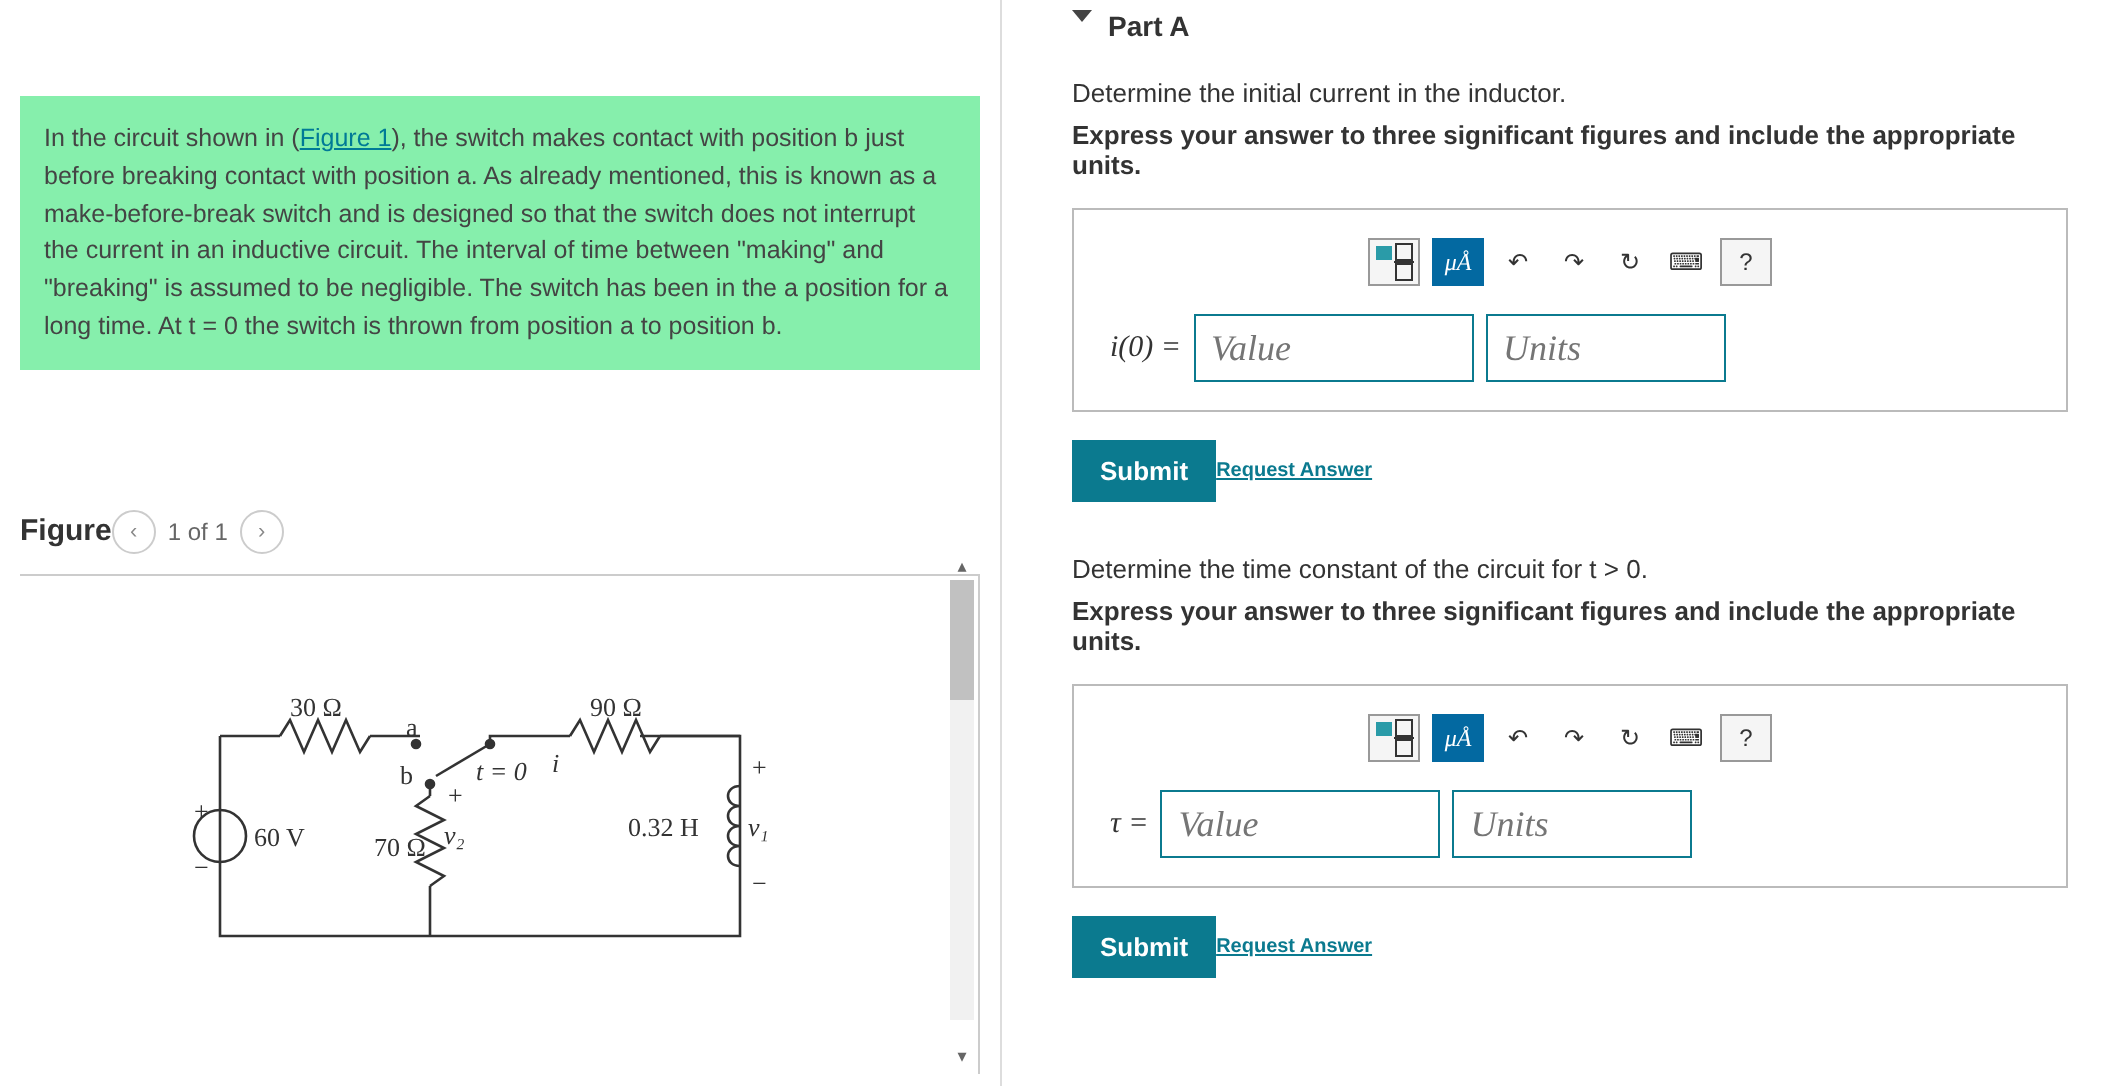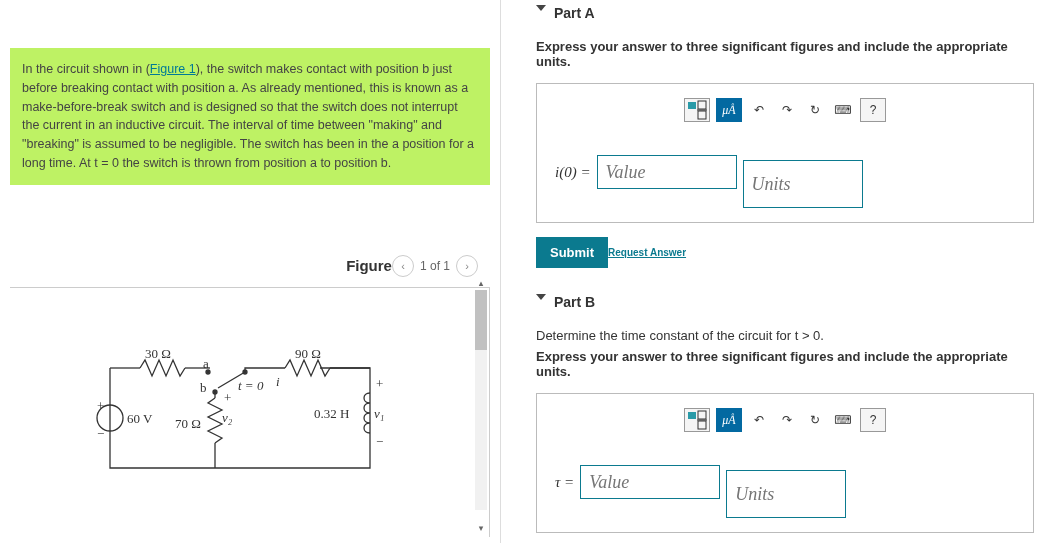--- a/index.html
+++ b/index.html
@@ -1,23 +1,23 @@
 <!DOCTYPE html>
 <html><head>
 <meta charset="utf-8">
 <style>
 * { box-sizing: border-box; margin: 0; padding: 0; }
 body { font-family: Arial, Helvetica, sans-serif; font-size: 13px; color: #333; background: #fff; width: 1054px; height: 543px; overflow: hidden; }
 .container { display: flex; height: 100%; }
 .left-col { width: 500px; padding: 10px 10px 10px 10px; }
 .right-col { flex: 1; padding: 0 20px 0 35px; border-left: 1px solid #ddd; }
-.problem-box { background: #bef264; padding: 12px; margin-top: 38px; margin-bottom: 70px; line-height: 1.5; font-size: 12.5px; color: #444;}
+.problem-box { background: #86efac; padding: 12px; margin-top: 38px; margin-bottom: 70px; line-height: 1.5; font-size: 12.5px; color: #444;}
 .problem-box a { color: #007a96; text-decoration: underline; }
 .figure-section { }
-.figure-header { display: flex; align-items: center; justify-content: flex-end; margin-bottom: 10px; padding-right: 12px; }
+.figure-header { display: flex; align-items: center; justify-content: flex-start; margin-bottom: 10px; padding-right: 12px; }
 .figure-title { font-weight: bold; font-size: 15px; }
 .pager { display: flex; align-items: center; gap: 6px; font-size: 12px; color: #666; }
 .pager-btn { width: 22px; height: 22px; border: 1px solid #ccc; border-radius: 50%; background: #fff; display: flex; align-items: center; justify-content: center; color: #888; cursor: pointer; font-size: 11px; }
 .figure-area { border-top: 1px solid #ccc; border-right: 1px solid #ccc; padding: 0; position: relative; height: 250px; background: #fff; }
 .scroll-track { position: absolute; right: 2px; top: 2px; width: 12px; height: 220px; background: #f1f1f1; }
 .scroll-thumb { position: absolute; right: 2px; top: 2px; width: 12px; height: 60px; background: #c1c1c1; }
 .scroll-arrow-up { position: absolute; right: 2px; top: -10px; width: 12px; height: 12px; font-size: 9px; color: #666; text-align: center;}
 .scroll-arrow-down { position: absolute; right: 2px; bottom: 2px; width: 12px; height: 12px; font-size: 9px; color: #666; text-align: center;}
 .circuit { position: relative; width: 320px; height: 140px; margin: 60px auto 0 80px; }
 .circ-label { position: absolute; font-size: 13px; font-family: "Times New Roman", serif; }
@@ -27,21 +27,21 @@
 .q-text { font-size: 13px; color: #333; margin-bottom: 6px; }
 .q-bold { font-weight: bold; font-size: 13px; margin-bottom: 14px; }
 .answer-box { border: 1px solid #bbb; background: #fff; padding: 14px 14px 14px 14px; margin-bottom: 14px; position: relative; }
 .toolbar { display: flex; align-items: center; justify-content: center; gap: 6px; margin-bottom: 14px; }
 .tool { width: 26px; height: 24px; border: 1px solid #999; background: #f5f5f5; display: flex; align-items: center; justify-content: center; font-size: 12px; color: #333; cursor: pointer; }
 .tool.mu { background: #0369a1; color: #fff; border: none; font-family: serif; font-style: italic; }
 .tool.plain { border: none; background: transparent; width: 22px; }
 .input-row { display: flex; align-items: center; gap: 6px; margin-left: 4px;}
 .eq-label { font-family: "Times New Roman", serif; font-style: italic; font-size: 15px; }
 .val-input { width: 140px; height: 34px; border: 1px solid #0b7a8f; padding: 4px 8px; font-family: "Times New Roman", serif; font-style: italic; font-size: 18px; color: #c2410c; }
-.unit-input { width: 120px; height: 48px; border: 1px solid #0b7a8f; padding: 4px 8px; font-family: "Times New Roman", serif; font-style: italic; font-size: 18px; color: #404040; margin-top: 24px; }
+.unit-input { width: 120px; height: 34px; border: 1px solid #0b7a8f; padding: 4px 8px; font-family: "Times New Roman", serif; font-style: italic; font-size: 18px; color: #404040; }
 .submit-row { display: flex; align-items: center; }
 .submit-btn { background: #0b7a8f; color: #fff; border: none; padding: 8px 14px; font-size: 13px; font-weight: bold; cursor: pointer; }
 .req-link { color: #0b7a8f; text-decoration: underline; font-size: 10px; font-weight: bold; cursor: pointer; }
 svg.fraction-icon { width: 22px; height: 20px; }
 </style>
 </head>
 <body>
 
 <div class="container">
   <div class="left-col">
@@ -90,21 +90,21 @@
 
               <path d="M125 44 L125 50"></path>
               <path d="M125 50 L118 55 L132 62 L118 69 L132 76 L118 83 L132 90 L125 95"></path>
               <path d="M125 95 L125 120"></path>
 
               <circle cx="20" cy="70" r="13"></circle>
             </g>
           </svg>
           <span class="circ-label" style="left:55px; top:-2px;">30 Ω</span>
           <span class="circ-label" style="left:205px; top:-2px;">90 Ω</span>
-          <span class="circ-label" style="left:85px; top:68px;">70 Ω</span>
+          <span class="circ-label" style="left:97px; top:68px;">70 Ω</span>
           <span class="circ-label" style="left:37px; top:63px;font-family:Liberation Serif, serif;">60 V</span>
           <span class="circ-label" style="left:224px; top:58px;">0.32 H</span>
           <span class="circ-label" style="left:113px; top:8px;">a</span>
           <span class="circ-label" style="left:110px; top:32px;">b</span>
           <span class="circ-label" style="left:148px; top:30px; font-style:italic;">t = 0</span>
           <span class="circ-label" style="left:186px; top:26px; font-style:italic;">i</span>
           <span class="circ-label" style="left:284px; top:58px; font-style:italic;">v₁</span>
           <span class="circ-label" style="left:132px; top:62px; font-style:italic;">v₂</span>
           <span class="circ-label" style="left:286px; top:28px;">+</span>
           <span class="circ-label" style="left:286px; top:86px;">−</span>
@@ -116,20 +116,21 @@
     </div>
   </div>
 
   <div class="right-col">
 
     <div class="part">
       <div class="part-header">
         <div class="caret"></div>
         <span>Part A</span>
       </div>
+      <div class="q-text">Determine the initial current in the inductor.</div>
       <div class="q-bold">Express your answer to three significant figures and include the appropriate units.</div>
 
       <div class="answer-box">
         <div class="toolbar">
           <div class="tool">
             <svg class="fraction-icon" viewBox="0 0 22 20">
                 <rect x="2" y="2" width="8" height="7" fill="#2a9ba8"></rect>
                 <rect x="12" y="1" width="8" height="8" fill="none" stroke="#333"></rect>
                 <rect x="12" y="11" width="8" height="8" fill="none" stroke="#333"></rect>
                 <line x1="11" y1="10" x2="21" y2="10" stroke="#333"></line>
@@ -148,24 +149,20 @@
           <input class="unit-input" placeholder="Units" style="">
         </div>
       </div>
       <div class="submit-row">
         <button class="submit-btn">Submit</button>
         <span class="req-link">Request Answer</span>
       </div>
     </div>
 
     <div class="part" style="margin-top:26px;">
-      <div class="part-header">
-        <div class="caret"></div>
-        <span>Part B</span>
-      </div>
       <div class="q-text">Determine the time constant of the circuit for t &gt; 0.</div>
       <div class="q-bold">Express your answer to three significant figures and include the appropriate units.</div>
 
       <div class="answer-box">
         <div class="toolbar">
           <div class="tool">
             <svg class="fraction-icon" viewBox="0 0 22 20">
                 <rect x="2" y="2" width="8" height="7" fill="#2a9ba8"></rect>
                 <rect x="12" y="1" width="8" height="8" fill="none" stroke="#333"></rect>
                 <rect x="12" y="11" width="8" height="8" fill="none" stroke="#333"></rect>

